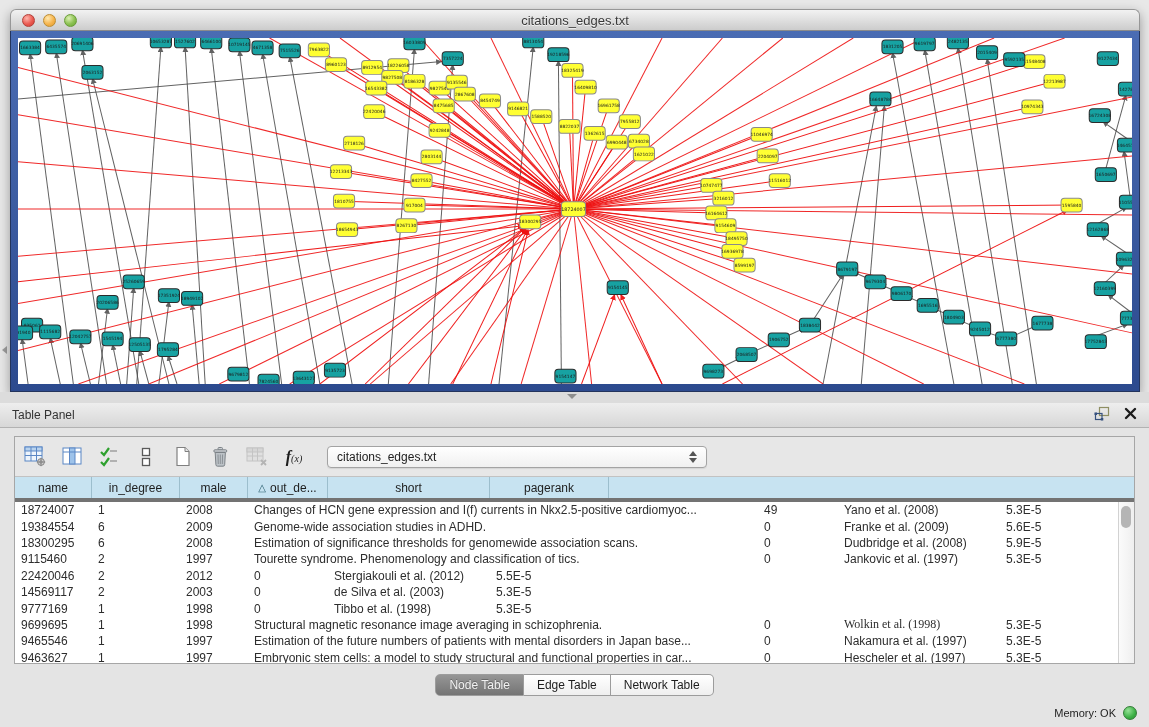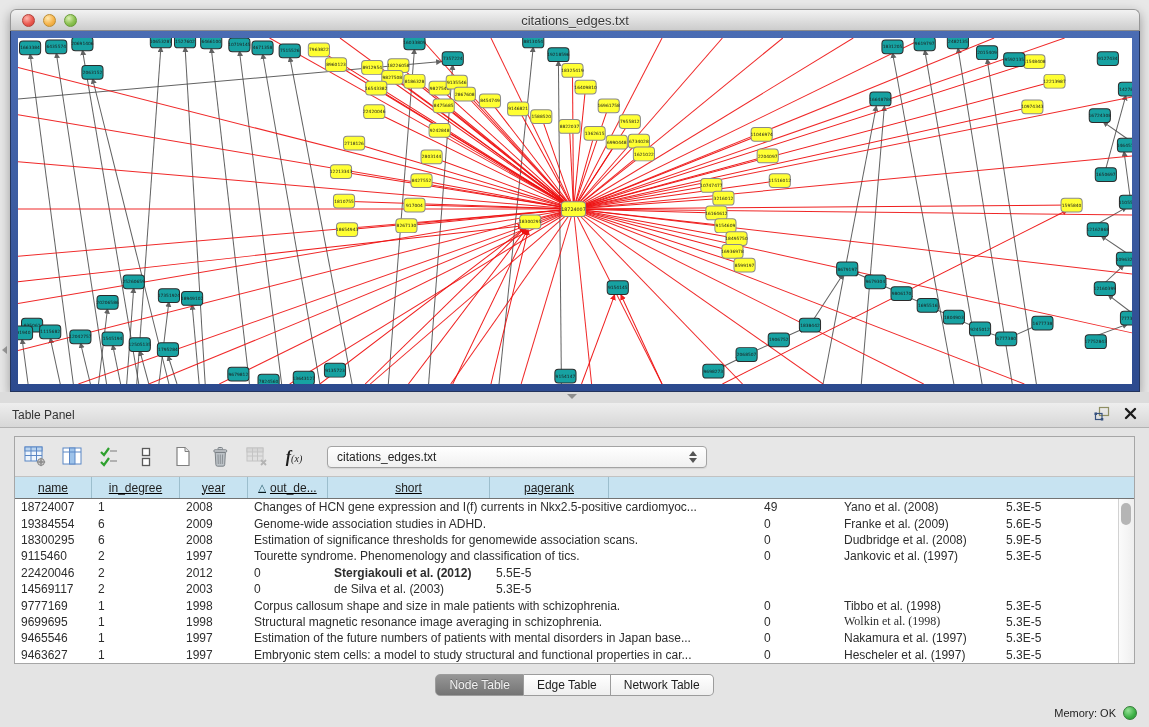--- a/index.html
+++ b/index.html
@@ -46,21 +46,21 @@
   .fx{font-family:"Liberation Serif",serif;color:#1d1d1d;white-space:nowrap;}
   .fx i{font-size:16px;font-weight:bold;}
   .fx .paren{font-size:10px;font-style:italic;}
   .table-select{width:380px;height:22px;margin-left:8px;border:1px solid #a3a3a3;border-radius:4px;
     background:linear-gradient(#ffffff,#f0f0f0);display:flex;align-items:center;padding:0 9px;
     font-size:12px;color:#222;box-shadow:0 1px 1px rgba(0,0,0,.08);box-sizing:border-box;}
   .spinner{margin-left:auto;display:flex;flex-direction:column;gap:2px;align-items:center;}
   .sp-up{width:0;height:0;border-left:4px solid transparent;border-right:4px solid transparent;border-bottom:5px solid #555;}
   .sp-dn{width:0;height:0;border-left:4px solid transparent;border-right:4px solid transparent;border-top:5px solid #555;}
   
-  .tbl-header{display:flex;height:21px;background:#c7e3f1;border-bottom:1px solid #737373;flex:none;text-decoration:underline;}
+  .tbl-header{display:flex;height:21px;background:#c7e3f1;border-bottom:4px solid #737373;flex:none;}
   .hcell{display:flex;align-items:center;justify-content:center;font-size:12px;color:#1e1e1e;
     border-right:1px solid #9cbecd;box-sizing:border-box;white-space:nowrap;overflow:hidden;}
   .hcell .sortglyph{font-size:10px;color:#2d6070;margin-right:4px;}
   .hfill{flex:1;border-right:none;}
   .tbl-body{flex:1;display:flex;overflow:hidden;}
   .rows{flex:1;overflow:hidden;}
   .trow{display:flex;height:16.4px;align-items:center;font-size:12px;color:#2d2d2d;}
   .tcell{padding-left:6px;box-sizing:border-box;white-space:nowrap;overflow:hidden;flex:none;}
   .vscroll{width:15px;flex:none;border-left:1px solid #d2d2d2;background:linear-gradient(90deg,#fbfbfb,#efefef);position:relative;}
   .vthumb{position:absolute;top:4px;left:2px;width:10px;height:22px;border-radius:6px;background:#b5b5b5;}
@@ -791,21 +791,21 @@
       </div>
 
       <div class="tbl-header" id="tbl-header">
           <div class="hcell" style="width: 77px;">
             <span>name</span>
           </div>
           <div class="hcell" style="width: 88px;">
             <span>in_degree</span>
           </div>
           <div class="hcell" style="width: 68px;">
-            <span>year</span>
+            <span>male</span>
           </div>
           <div class="hcell" style="width: 80px;">
             <span class="sortglyph">△</span>
             <span>out_de...</span>
           </div>
           <div class="hcell" style="width: 162px;">
             <span>short</span>
           </div>
           <div class="hcell" style="width: 119px;">
             <span>pagerank</span>
@@ -849,36 +849,35 @@
               <div class="tcell" style="width: 510px;">Tourette syndrome. Phenomenology and classification of tics.</div>
               <div class="tcell" style="width: 80px;">0</div>
               <div class="tcell" style="width: 162px;">Jankovic et al. (1997)</div>
               <div class="tcell" style="width: 119px;">5.3E-5</div>
             </div>
             <div class="trow">
               <div class="tcell" style="width: 77px;">22420046</div>
               <div class="tcell" style="width: 88px;">2</div>
               <div class="tcell" style="width: 68px;">2012</div>
               <div class="tcell" style="width: 80px;">0</div>
-              <div class="tcell" style="width: 162px; font-weight: bold;">Stergiakouli et al. (2012)</div>
+              <div class="tcell" style="width: 162px;">Stergiakouli et al. (2012)</div>
               <div class="tcell" style="width: 119px;">5.5E-5</div>
             </div>
             <div class="trow">
               <div class="tcell" style="width: 77px;">14569117</div>
               <div class="tcell" style="width: 88px;">2</div>
               <div class="tcell" style="width: 68px;">2003</div>
               <div class="tcell" style="width: 80px;">0</div>
               <div class="tcell" style="width: 162px;">de Silva et al. (2003)</div>
               <div class="tcell" style="width: 119px;">5.3E-5</div>
             </div>
             <div class="trow">
               <div class="tcell" style="width: 77px;">9777169</div>
               <div class="tcell" style="width: 88px;">1</div>
               <div class="tcell" style="width: 68px;">1998</div>
-              <div class="tcell" style="width: 510px;">Corpus callosum shape and size in male patients with schizophrenia.</div>
               <div class="tcell" style="width: 80px;">0</div>
               <div class="tcell" style="width: 162px;">Tibbo et al. (1998)</div>
               <div class="tcell" style="width: 119px;">5.3E-5</div>
             </div>
             <div class="trow">
               <div class="tcell" style="width: 77px;">9699695</div>
               <div class="tcell" style="width: 88px;">1</div>
               <div class="tcell" style="width: 68px;">1998</div>
               <div class="tcell" style="width: 510px;">Structural magnetic resonance image averaging in schizophrenia.</div>
               <div class="tcell" style="width: 80px;">0</div>

